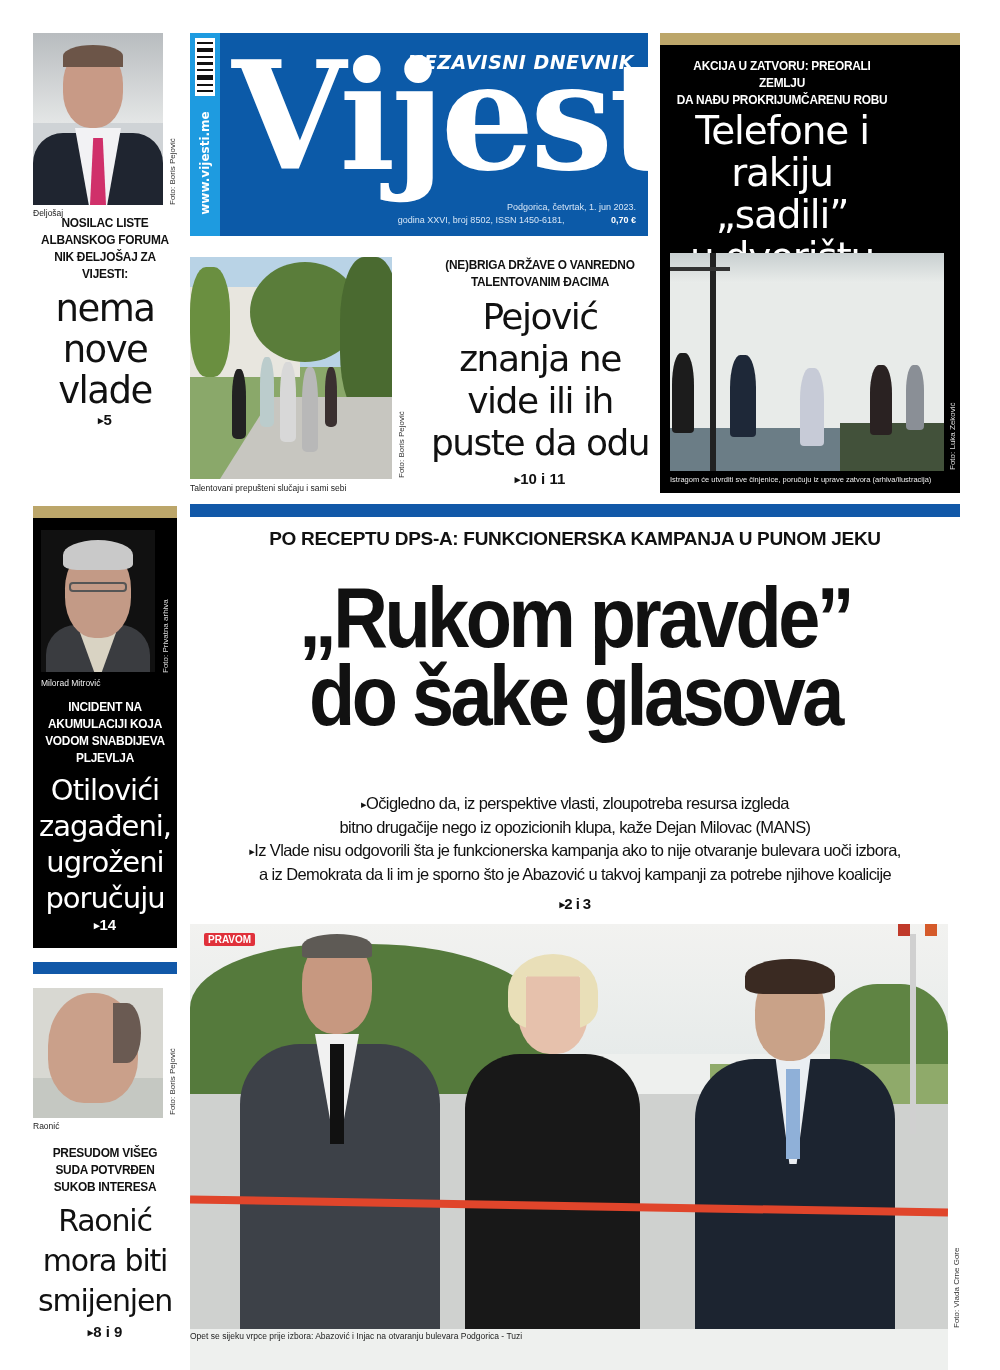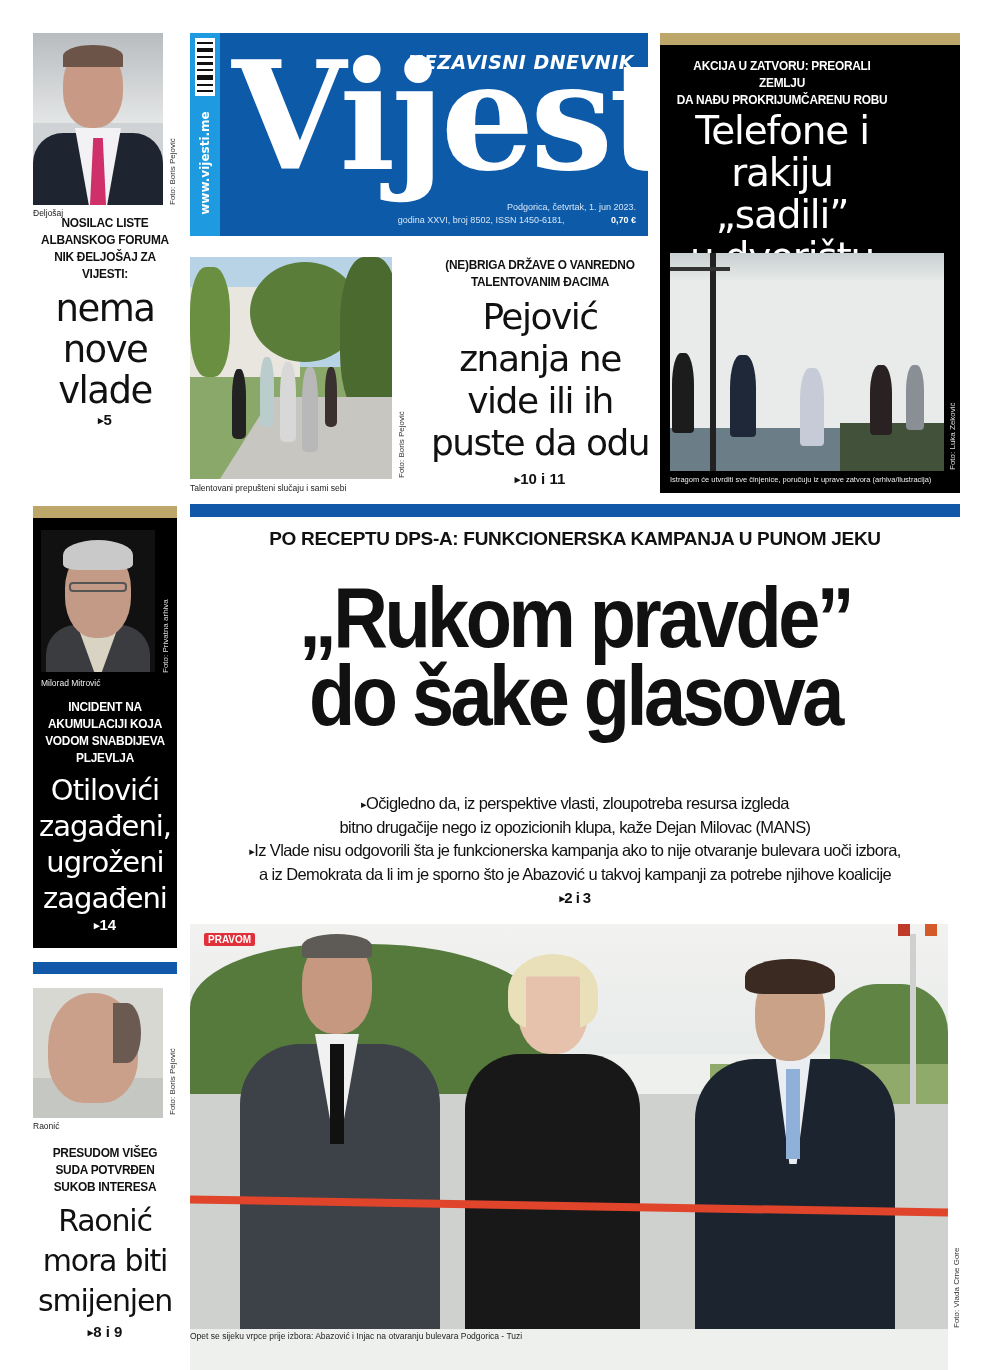--- a/index.html
+++ b/index.html
@@ -89,21 +89,21 @@
     <div class="kicker" style="color:#fff;">
       <div>INCIDENT NA</div>
       <div>AKUMULACIJI KOJA</div>
       <div>VODOM SNABDIJEVA</div>
       <div>PLJEVLJA</div>
     </div>
     <div class="headline" style="font-size:29px;line-height:36px;margin-top:6px;color:#fff;letter-spacing:-1px;">
       <div>Otilovići</div>
       <div>zagađeni,</div>
       <div>ugroženi</div>
-      <div>zagađeni</div>
+      <div>poručuju</div>
     </div>
     <div class="pageref" style="color:#fff;">
       <span class="tri">▸</span><span>14</span>
     </div>
   </div>
 </div>
 
 <div class="abs blue-bar" style="left:33px;top:962px;width:144px;"></div>
 <div class="abs photo" style="left:33px;top:988px;width:130px;height:130px;background:#d8d8d2;">
   <div class="abs" style="left:0;top:90px;width:130px;height:40px;background:#c5c8c2;"></div>
@@ -220,21 +220,21 @@
 <div class="abs center" id="main-kicker">PO RECEPTU DPS-A: FUNKCIONERSKA KAMPANJA U PUNOM JEKU</div>
 <div class="abs center" id="main-headline">
   <div>„Rukom pravde”</div>
   <div>do šake glasova</div>
 </div>
 <div class="abs center" id="main-deck">
   <div><span class="tri">▸</span><span>Očigledno da, iz perspektive vlasti, zloupotreba resursa izgleda</span></div>
   <div>bitno drugačije nego iz opozicionih klupa, kaže Dejan Milovac (MANS)</div>
   <div><span class="tri">▸</span><span>Iz Vlade nisu odgovorili šta je funkcionerska kampanja ako to nije otvaranje bulevara uoči izbora,</span></div>
   <div>a iz Demokrata da li im je sporno što je Abazović u takvoj kampanji za potrebe njihove koalicije</div>
-  <div class="pageref" style="margin-top:0;">
+  <div class="pageref" style="margin-top:6px;">
     <span class="tri">▸</span><span>2 i 3</span>
   </div>
 </div>
 
 <div class="abs photo" style="left:190px;top:924px;width:758px;height:493px;background:#eef0ee;">
   <div class="abs" style="left:0;top:0;width:758px;height:130px;background:linear-gradient(#f2f2f0,#e7ebea);"></div>
   <div class="abs" style="left:0;top:20px;width:360px;height:160px;background:#557a3c;border-radius:40% 50% 0 0;"></div>
   <div class="abs" style="left:640px;top:60px;width:118px;height:120px;background:#5f8443;border-radius:40% 40% 0 0;"></div>
   <div class="abs" style="left:0;top:170px;width:758px;height:235px;background:#cfd1cf;"></div>
   <div class="abs" style="left:520px;top:140px;width:238px;height:40px;background:#8faa6a;"></div>

